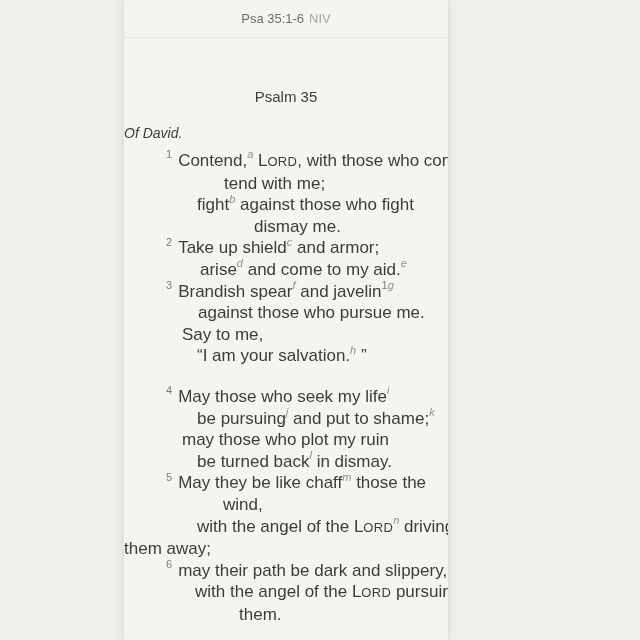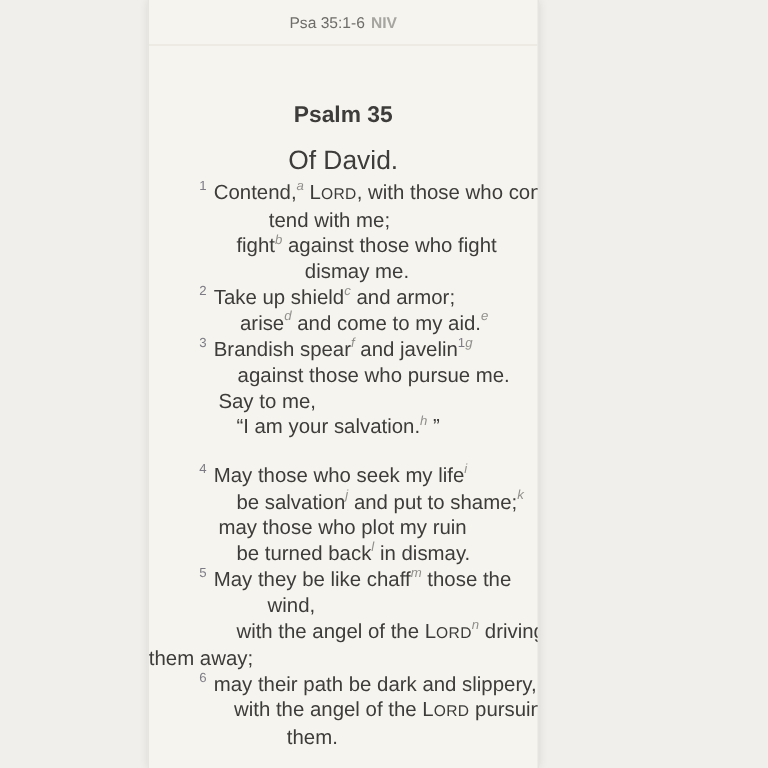--- a/index.html
+++ b/index.html
@@ -33,34 +33,33 @@
     position: relative;
   }
   .topbar {
     height: 38px;
     border-bottom: 1px solid var(--divider);
     display: flex; align-items: center; justify-content: center;
     gap: 5px;
     font-size: 13px;
   }
   .topbar .ref { color: var(--header_reference_color); }
-  .topbar .ver { color: var(--header_version_color); font-weight: bold; }
+  .topbar .ver { color: var(--header_version_color); }
   .passage { padding-top: 0; color: var(--text_color); }
   .chapter-title {
     margin: 47px 0 0 0;
-    font-size: 19px; font-weight: bold;
+    font-size: 15px; font-weight: normal;
     line-height: 24px;
     text-align: center;
     color: var(--text_color);
   }
   .inscription {
     margin: 14px 0 0 0;
-    font-size: 22px; 
+    font-size: 14px; font-style: italic;
     line-height: 21px;
-    text-align: center;
   }
   #lines { margin-top: 6px; }
   .vline {
     font-size: 17px;
     line-height: 21.6px;
     white-space: nowrap;
   }
   sup {
     font-size: 11px;
     line-height: 0;
@@ -90,21 +89,21 @@
           <div class="vline" style="margin-left: 100px;"><span>tend with me;</span></div>
           <div class="vline" style="margin-left: 73px;"><span>fight</span><sup class="xref">b</sup><span> against those who fight</span></div>
           <div class="vline" style="margin-left: 130px;"><span>dismay me.</span></div>
           <div class="vline" style="margin-left: 42px;"><sup class="vn">2</sup><span>Take up shield</span><sup class="xref">c</sup><span> and armor;</span></div>
           <div class="vline" style="margin-left: 76px;"><span>arise</span><sup class="xref">d</sup><span> and come to my aid.</span><sup class="xref">e</sup></div>
           <div class="vline" style="margin-left: 42px;"><sup class="vn">3</sup><span>Brandish spear</span><sup class="xref">f</sup><span> and javelin</span><sup class="fnote">1</sup><sup class="xref">g</sup></div>
           <div class="vline" style="margin-left: 74px;"><span>against those who pursue me.</span></div>
           <div class="vline" style="margin-left: 58px;"><span>Say to me,</span></div>
           <div class="vline" style="margin-left: 73px;"><span>“I am your salvation.</span><sup class="xref">h</sup><span> ”</span></div>
           <div class="vline" style="margin-left: 42px; margin-top: 19px;"><sup class="vn">4</sup><span>May those who seek my life</span><sup class="xref">i</sup></div>
-          <div class="vline" style="margin-left: 73px;"><span>be salvation</span><sup class="xref">j</sup><span> and put to shame;</span><sup class="xref">k</sup></div>
+          <div class="vline" style="margin-left: 73px;"><span>be pursuing</span><sup class="xref">j</sup><span> and put to shame;</span><sup class="xref">k</sup></div>
           <div class="vline" style="margin-left: 58px;"><span>may those who plot my ruin</span></div>
           <div class="vline" style="margin-left: 73px;"><span>be turned back</span><sup class="xref">l</sup><span> in dismay.</span></div>
           <div class="vline" style="margin-left: 42px;"><sup class="vn">5</sup><span>May they be like chaff</span><sup class="xref">m</sup><span> those the</span></div>
           <div class="vline" style="margin-left: 99px;"><span>wind,</span></div>
           <div class="vline" style="margin-left: 73px;"><span>with the angel of the </span><span class="lord">L<span class="sc">ORD</span></span><sup class="xref">n</sup><span> driving</span></div>
           <div class="vline" style=""><span>them away;</span></div>
           <div class="vline" style="margin-left: 42px;"><sup class="vn">6</sup><span>may their path be dark and slippery,</span></div>
           <div class="vline" style="margin-left: 71px;"><span>with the angel of the </span><span class="lord">L<span class="sc">ORD</span></span><span> pursuing</span></div>
           <div class="vline" style="margin-left: 115px;"><span>them.</span></div>
         </div>

